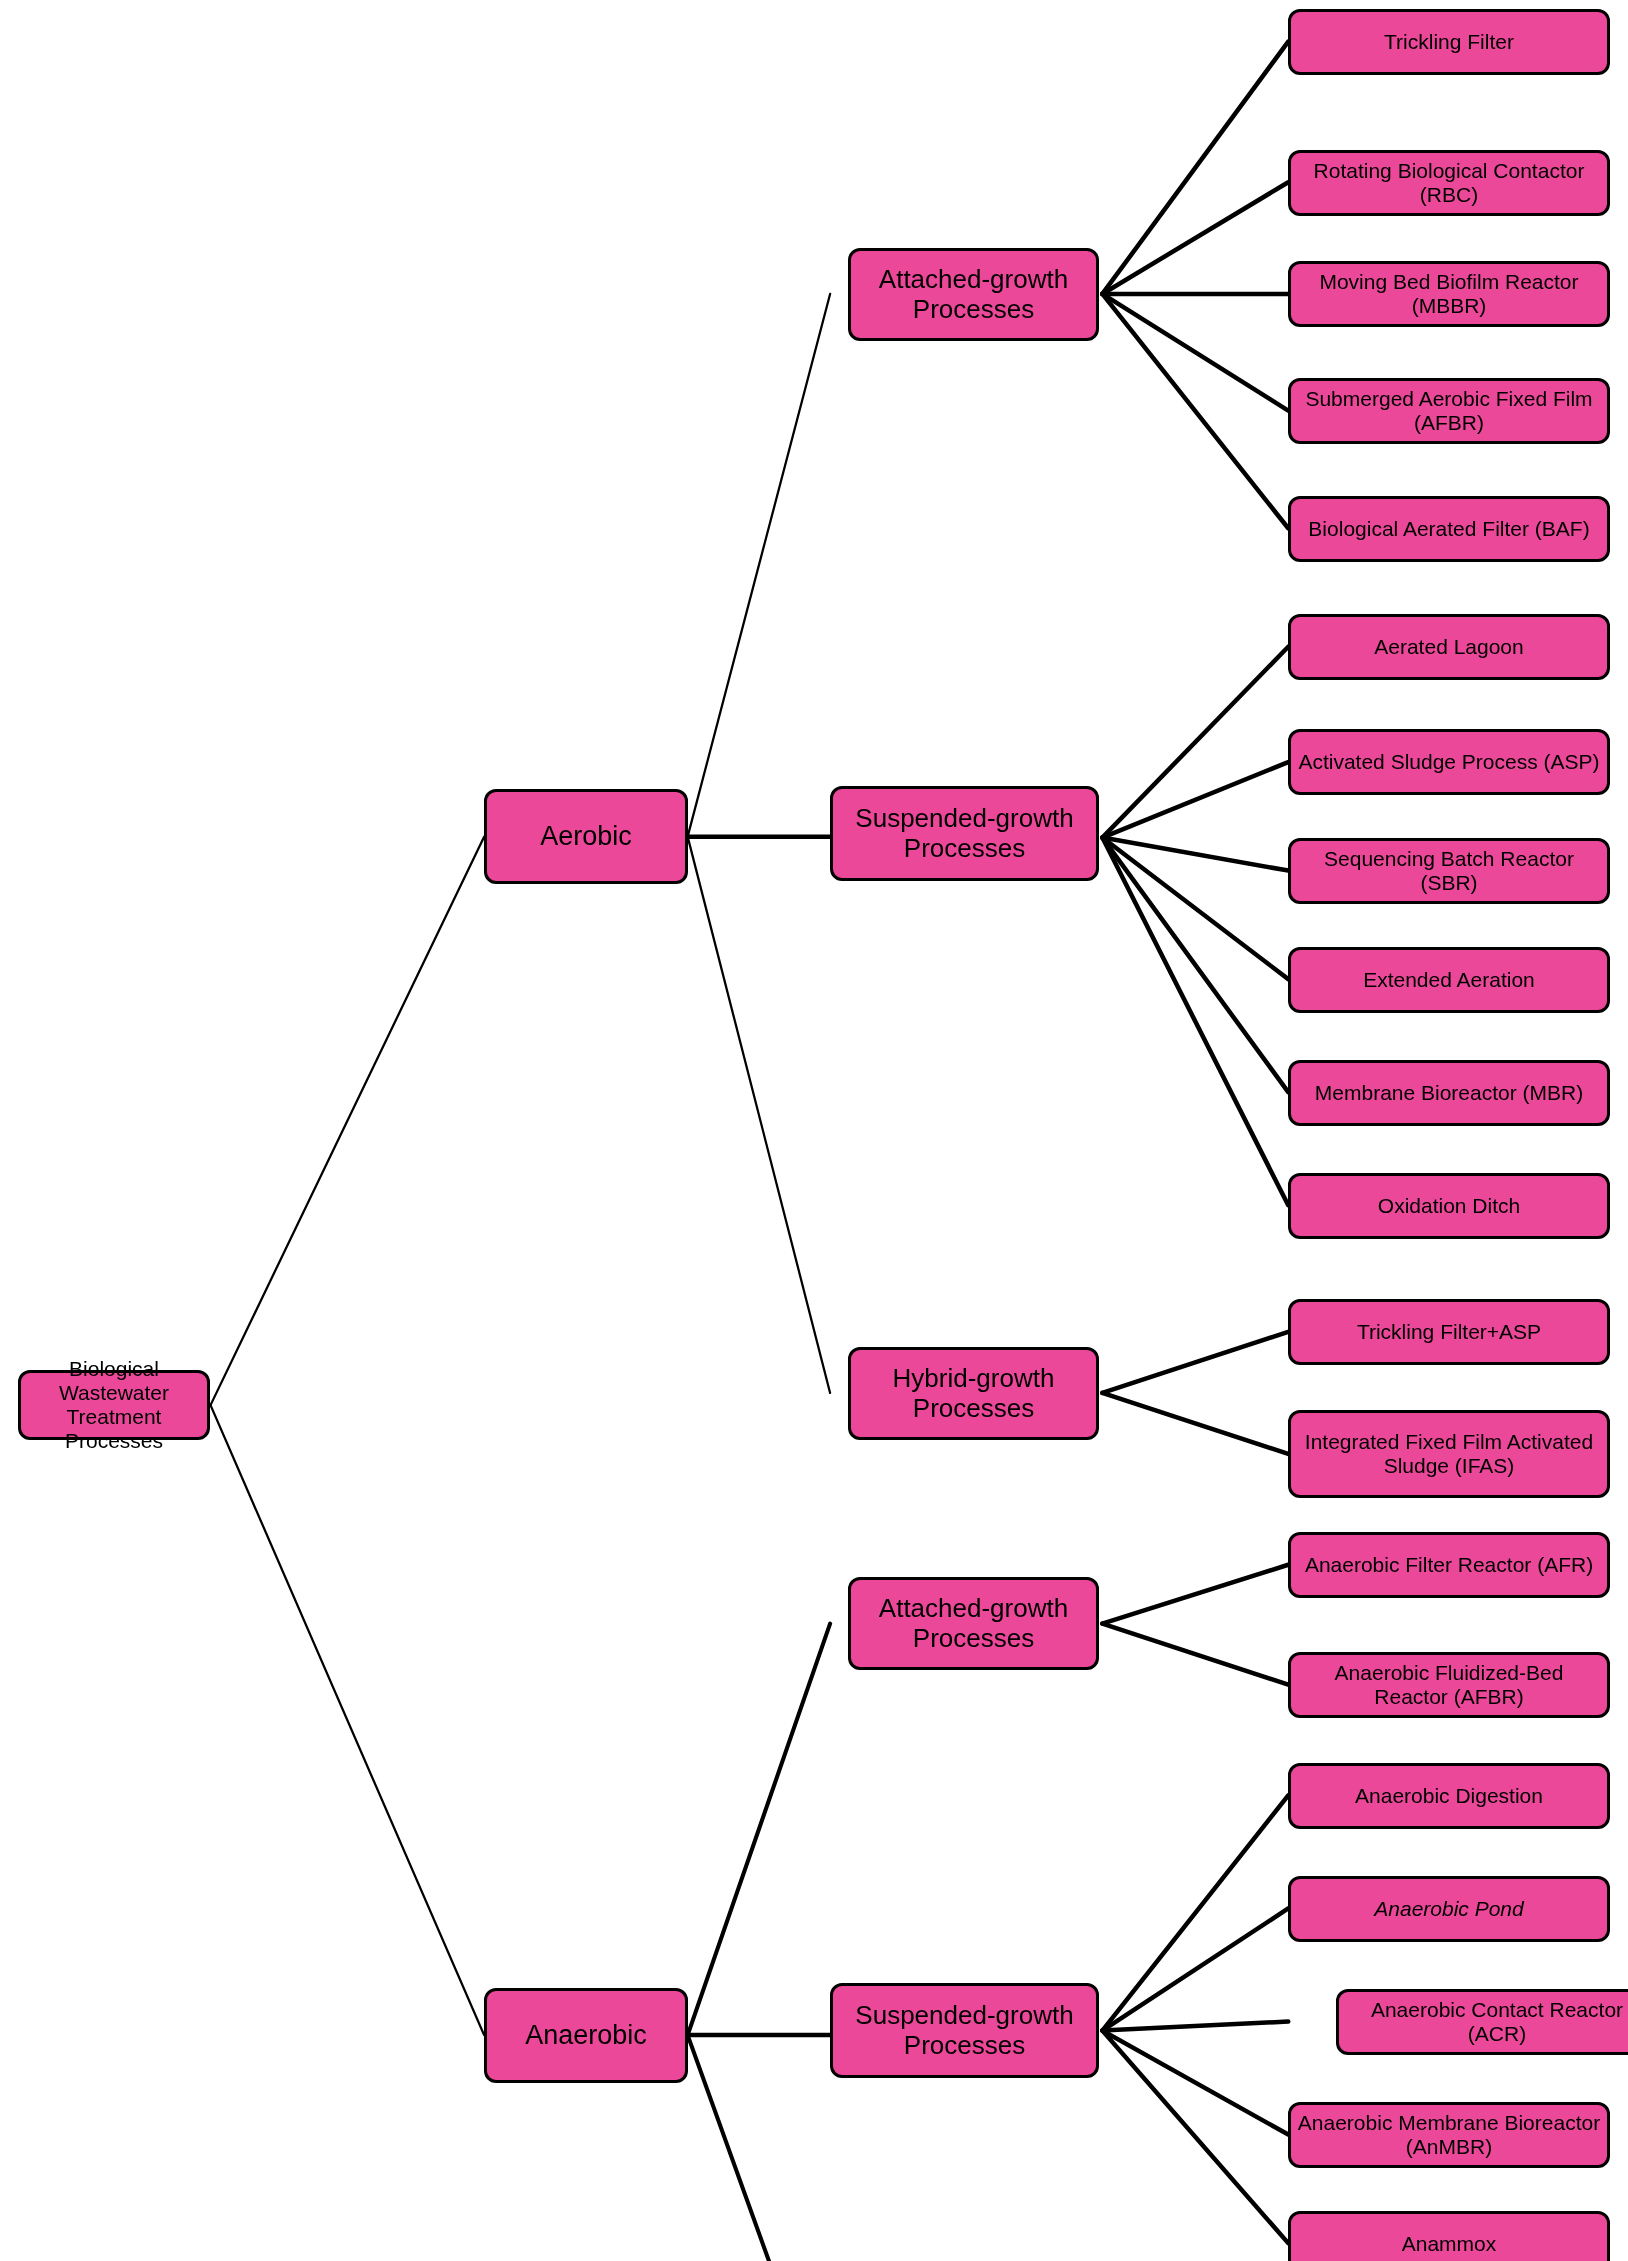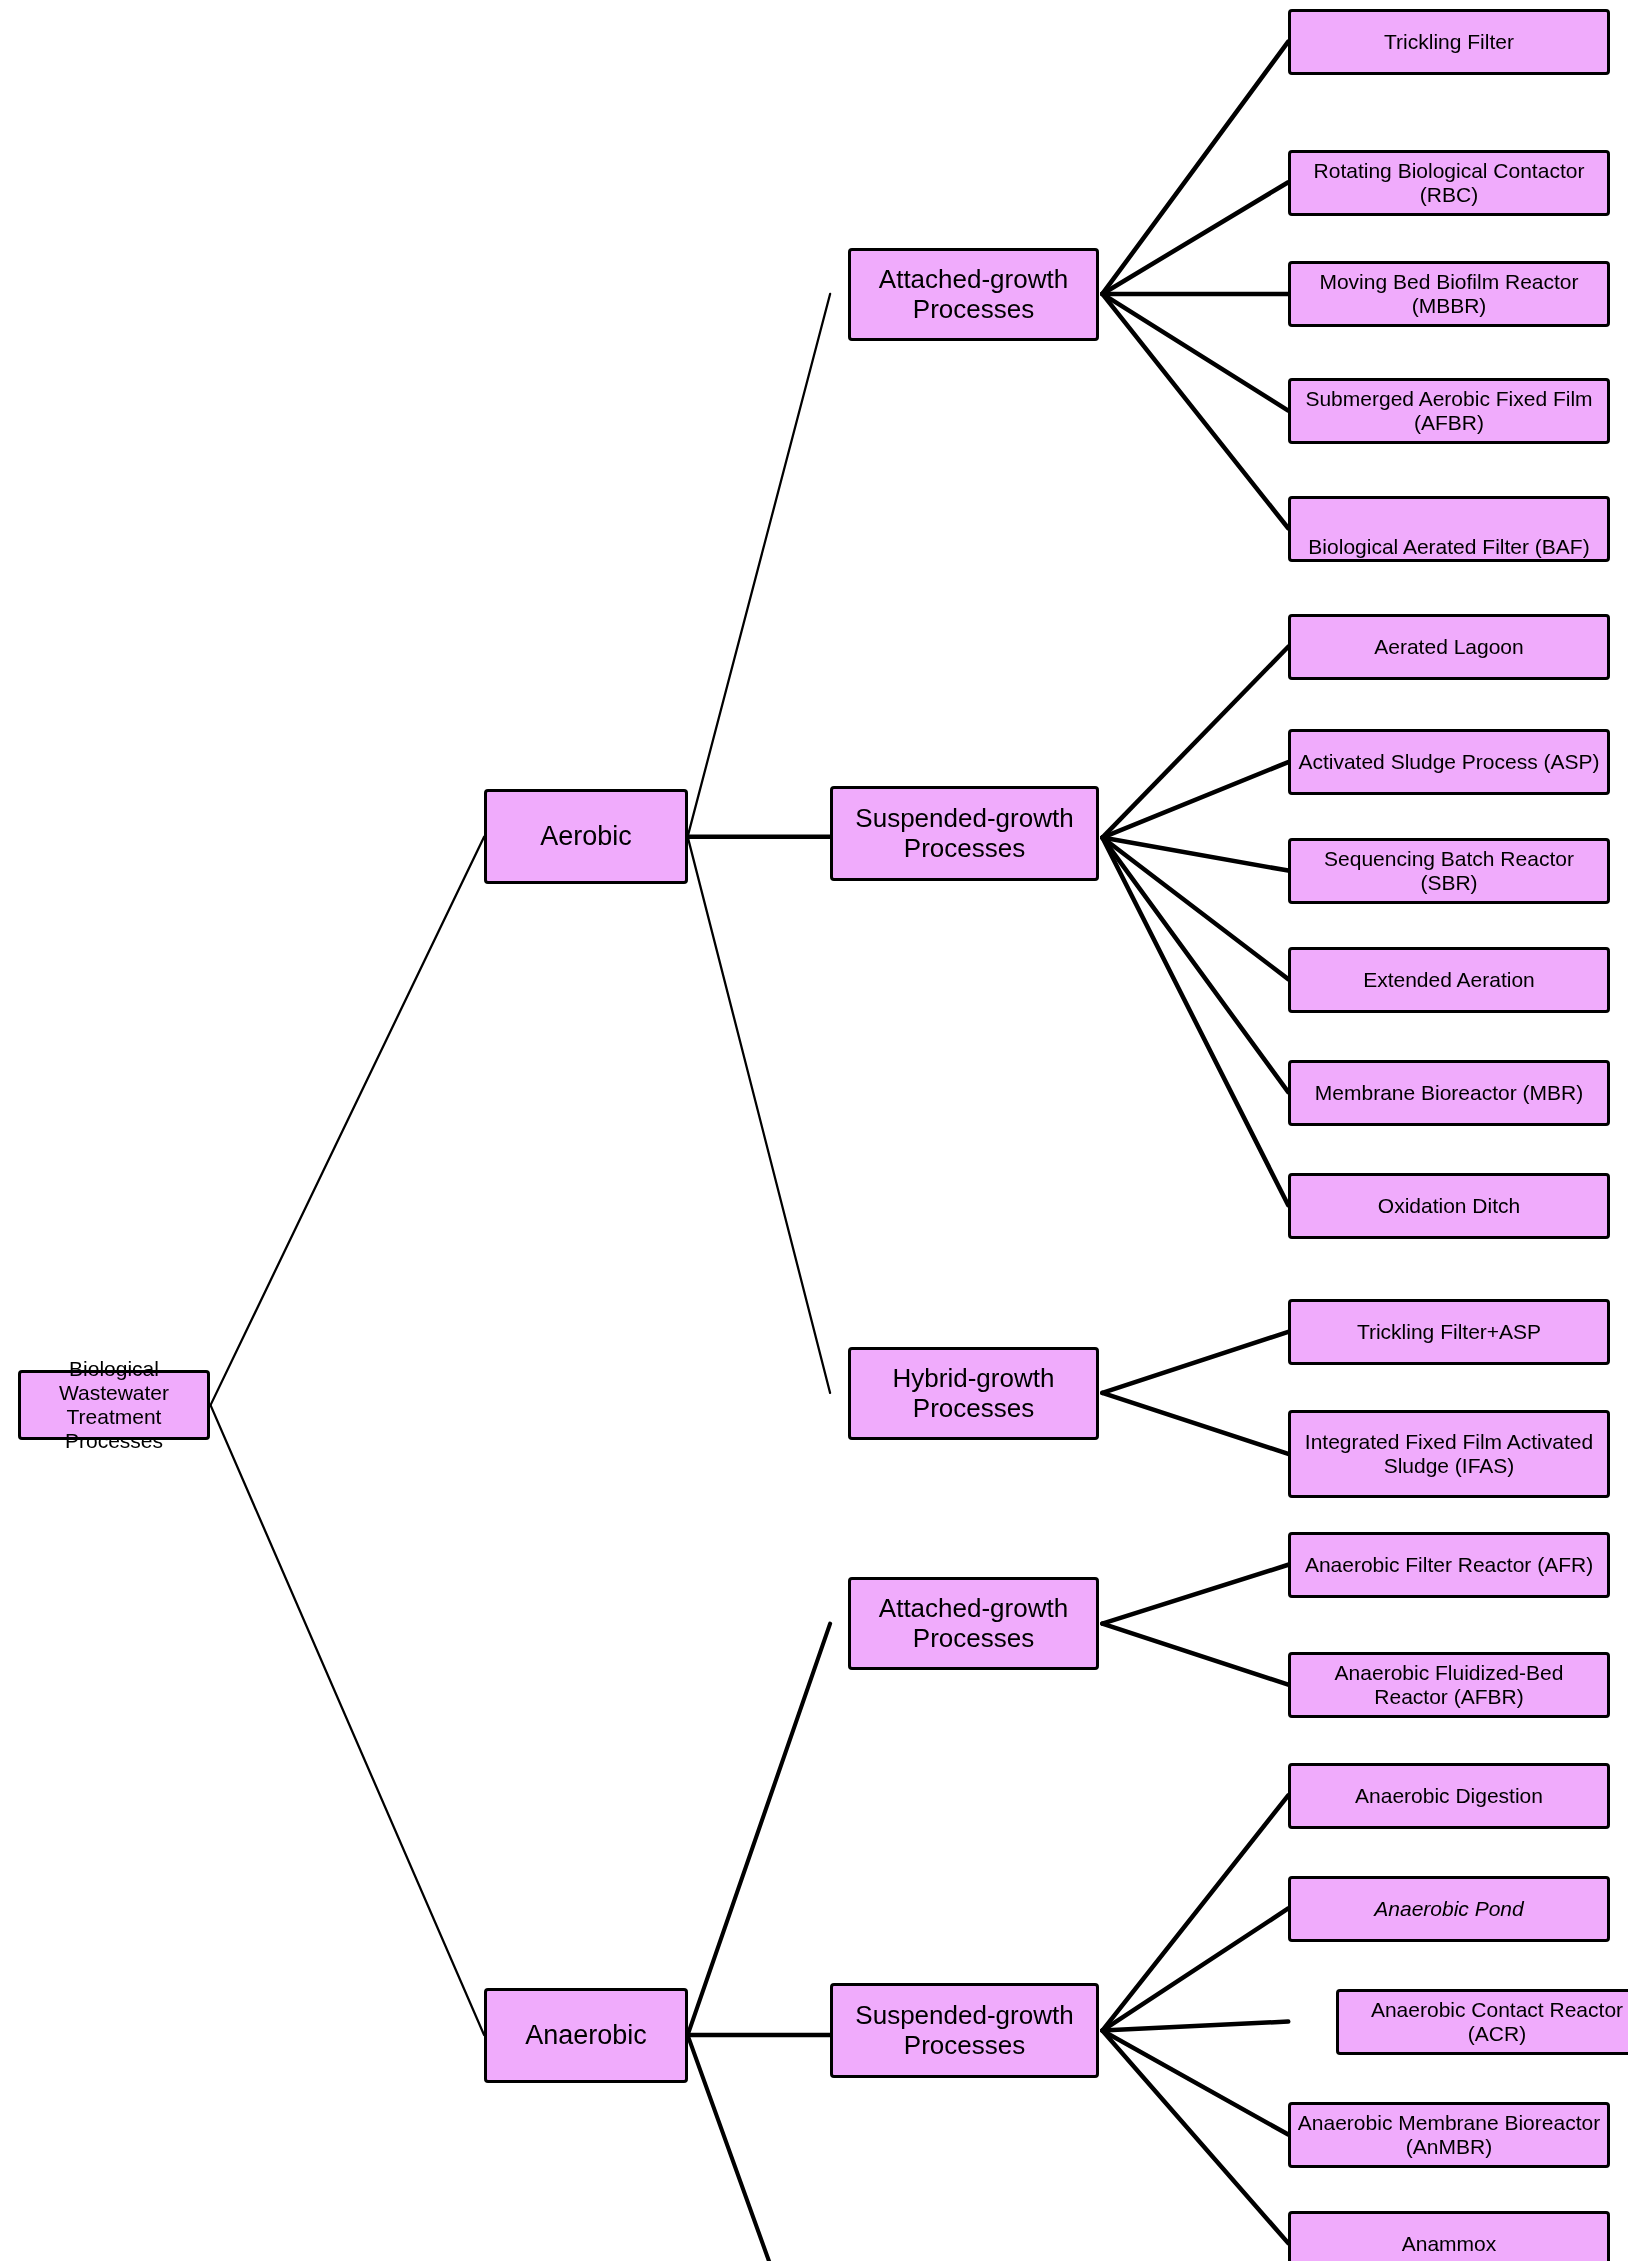--- a/index.html
+++ b/index.html
@@ -1,19 +1,19 @@
 <!DOCTYPE html>
 <html style="font-size:7.2px"><head>
 <meta charset="utf-8">
 <style>
   html,body{margin:0;padding:0;background:#ffffff;}
   body{width:1629px;height:2538px;overflow:hidden;font-family:"Liberation Sans",sans-serif;}
   #diagram{position:relative;width:1629px;height:2538px;background:#fff;}
   svg{position:absolute;left:0;top:0;width:1629px;height:2538px;}
-  .node{position:absolute;box-sizing:border-box;background:#f0abfc;border:3.2px solid #000000;border-radius:4px;
+  .node{position:absolute;box-sizing:border-box;background:#ec4899;border:3.2px solid #000000;border-radius:12px;
         display:flex;align-items:center;justify-content:center;text-align:center;
         font-family:"Liberation Sans",sans-serif;color:#000000;line-height:1.14;}
   .node span{display:block;padding:0 4.5px;}
   .lvl-root{font-size:21px;justify-content:flex-end;}
   .lvl1{font-size:27px;}
   .lvl2{font-size:26px;}
   .leaf{font-size:21px;}
 </style>
 </head>
 <body>
@@ -96,21 +96,21 @@
     </div>
   <div class="node leaf" style="left:1288px;top:150px;width:322px;height:66px;">
     <span>Rotating Biological Contactor (RBC)</span>
     </div>
   <div class="node leaf" style="left:1288px;top:261px;width:322px;height:66px;">
     <span>Moving Bed Biofilm Reactor (MBBR)</span>
     </div>
   <div class="node leaf" style="left:1288px;top:378px;width:322px;height:66px;">
     <span>Submerged Aerobic Fixed Film (AFBR)</span>
     </div>
-  <div class="node leaf" style="left:1288px;top:496px;width:322px;height:66px;align-items:flex-end;">
+  <div class="node leaf" style="left:1288px;top:496px;width:322px;height:66px;">
     <span>Biological Aerated Filter (BAF)</span>
     </div>
 
   <div class="node leaf" style="left:1288px;top:614px;width:322px;height:66px;">
     <span>Aerated Lagoon</span>
     </div>
   <div class="node leaf" style="left:1288px;top:729px;width:322px;height:66px;">
     <span>Activated Sludge Process (ASP)</span>
     </div>
   <div class="node leaf" style="left:1288px;top:838px;width:322px;height:66px;">

